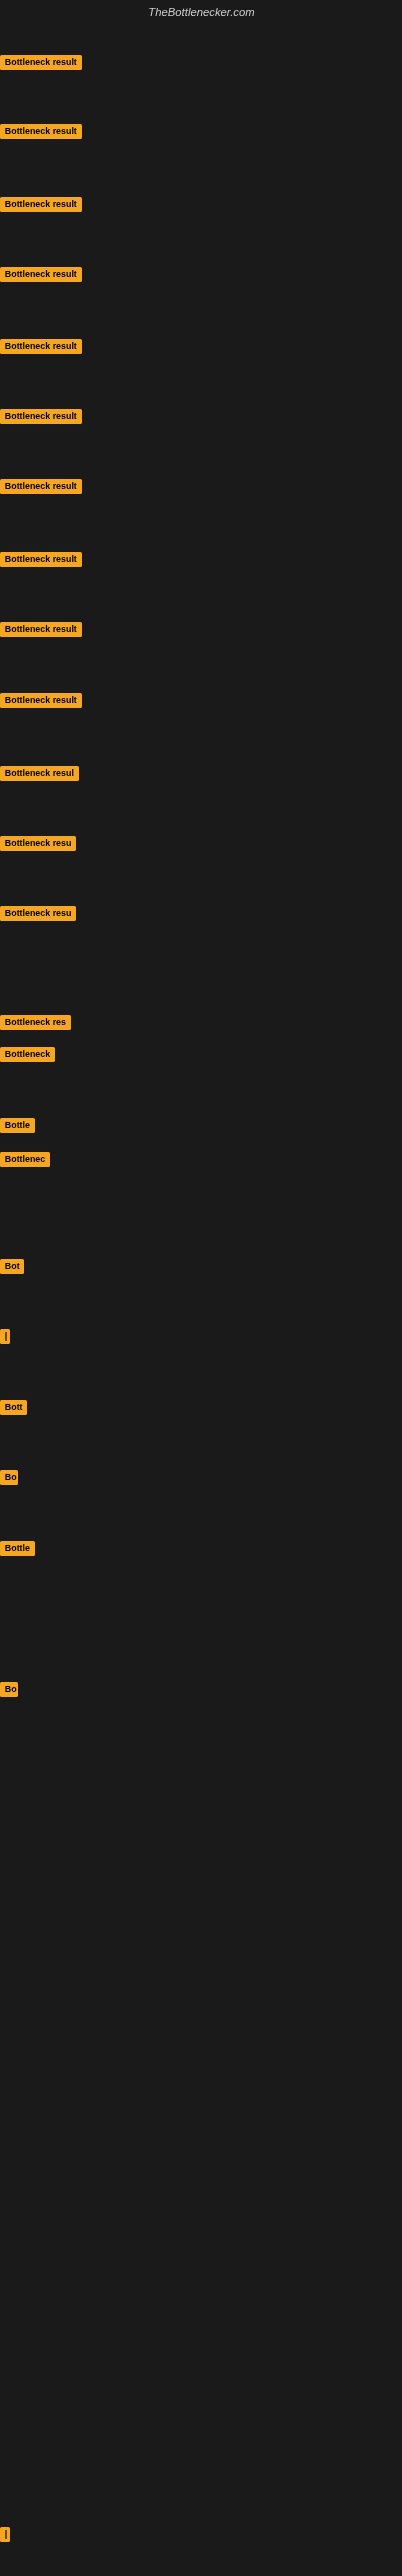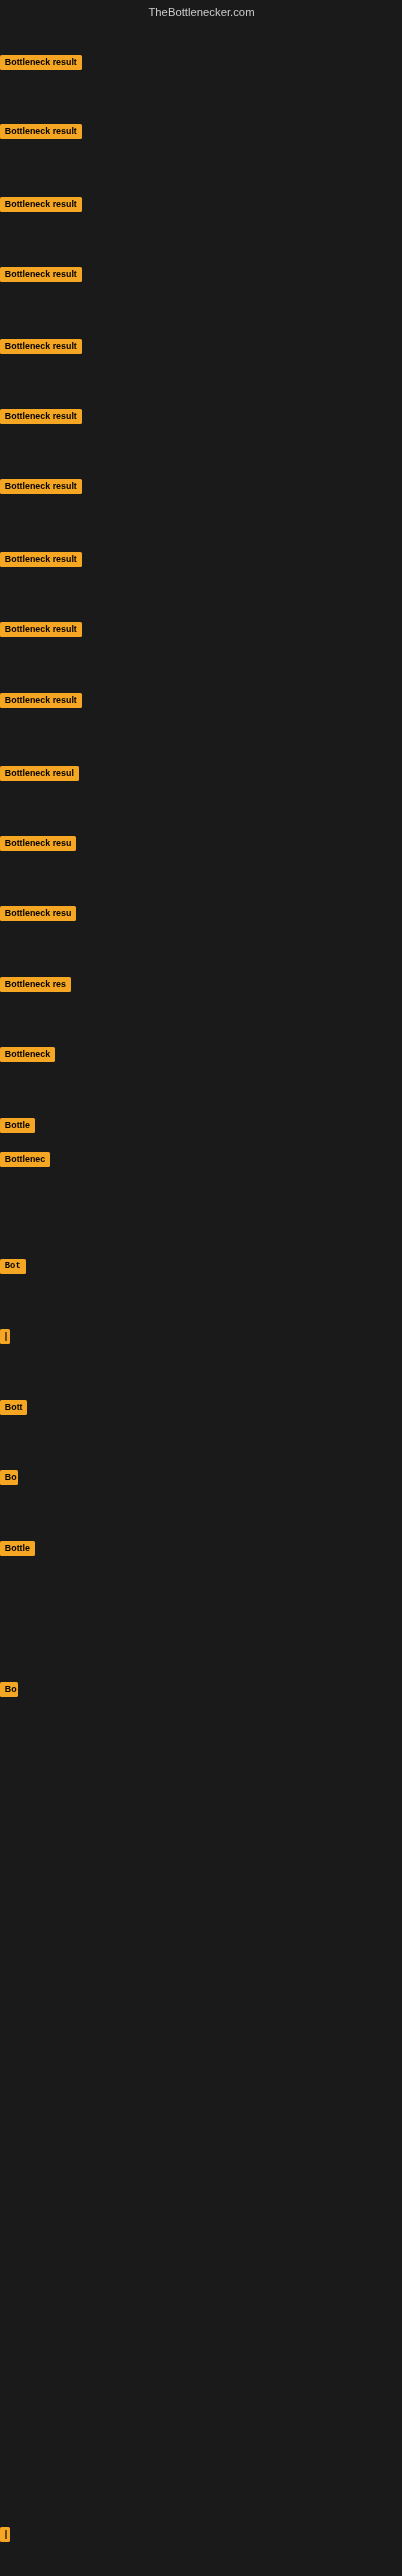--- a/index.html
+++ b/index.html
@@ -14,20 +14,21 @@
       background-color: #1a1a1a;
       font-family: Arial, sans-serif;
       position: relative;
     }
 
     .site-title {
       text-align: center;
       color: #cccccc;
       font-size: 11.3px;
       padding: 6.4px 0;
+      font-style: italic;
     }
 
     .bottleneck-badge {
       display: inline-block;
       background-color: #f5a623;
       color: #000000;
       font-size: 8.9px;
       font-weight: bold;
       padding: 2.4px 4.8px;
       border-radius: 1.6px;
@@ -52,25 +53,25 @@
     <div class="badge-container" style="top: 242px; left: 0px;"><span class="bottleneck-badge" style="max-width: 120px;">Bottleneck result</span></div>
     <div class="badge-container" style="top: 314px; left: 0px;"><span class="bottleneck-badge" style="max-width: 121px;">Bottleneck result</span></div>
     <div class="badge-container" style="top: 384px; left: 0px;"><span class="bottleneck-badge" style="max-width: 117px;">Bottleneck result</span></div>
     <div class="badge-container" style="top: 454px; left: 0px;"><span class="bottleneck-badge" style="max-width: 113px;">Bottleneck result</span></div>
     <div class="badge-container" style="top: 527px; left: 0px;"><span class="bottleneck-badge" style="max-width: 121px;">Bottleneck result</span></div>
     <div class="badge-container" style="top: 597px; left: 0px;"><span class="bottleneck-badge" style="max-width: 115px;">Bottleneck result</span></div>
     <div class="badge-container" style="top: 668px; left: 0px;"><span class="bottleneck-badge" style="max-width: 115px;">Bottleneck result</span></div>
     <div class="badge-container" style="top: 741px; left: 0px;"><span class="bottleneck-badge" style="max-width: 109px;">Bottleneck resul</span></div>
     <div class="badge-container" style="top: 811px; left: 0px;"><span class="bottleneck-badge" style="max-width: 101px;">Bottleneck resu</span></div>
     <div class="badge-container" style="top: 881px; left: 0px;"><span class="bottleneck-badge" style="max-width: 97px;">Bottleneck resu</span></div>
-    <div class="badge-container" style="top: 952px; left: 0px;"><span class="bottleneck-badge" style="max-width: 89px;">Bottleneck res</span></div>
+    <div class="badge-container" style="top: 952px; left: 0px;"><span class="bottleneck-badge" style="max-width: 89px; margin-top: 38px;">Bottleneck res</span></div>
     <div class="badge-container" style="top: 1022px; left: 0px; text-align: center;"><span class="bottleneck-badge" style="max-width: 72px;">Bottleneck</span></div>
     <div class="badge-container" style="top: 1093px; left: 0px;"><span class="bottleneck-badge" style="max-width: 44px;">Bottle</span></div>
     <div class="badge-container" style="top: 1127px; left: 0px;"><span class="bottleneck-badge" style="max-width: 60px;">Bottlenec</span></div>
-    <div class="badge-container" style="top: 1234px; left: 0px; font-family: Liberation Mono, monospace;"><span class="bottleneck-badge" style="max-width: 28px;">Bot</span></div>
+    <div class="badge-container" style="top: 1234px; left: 0px;"><span class="bottleneck-badge" style="max-width: 28px;">Bot</span></div>
     <div class="badge-container" style="top: 1304px; left: 0px;"><span class="bottleneck-badge" style="max-width: 9.7px;">|</span></div>
     <div class="badge-container" style="top: 1375px; left: 0px;"><span class="bottleneck-badge" style="max-width: 32px;">Bott</span></div>
     <div class="badge-container" style="top: 1445px; left: 0px;"><span class="bottleneck-badge" style="max-width: 17.7px;">Bo</span></div>
     <div class="badge-container" style="top: 1516px; left: 0px;"><span class="bottleneck-badge" style="max-width: 42px;">Bottle</span></div>
     <div class="badge-container" style="top: 1657px; left: 0px;"><span class="bottleneck-badge" style="max-width: 17.7px;">Bo</span></div>
     <div class="badge-container" style="top: 2502px; left: 0px;"><span class="bottleneck-badge" style="max-width: 9.7px;">|</span></div>
   </div>
 
 
 </body></html>

